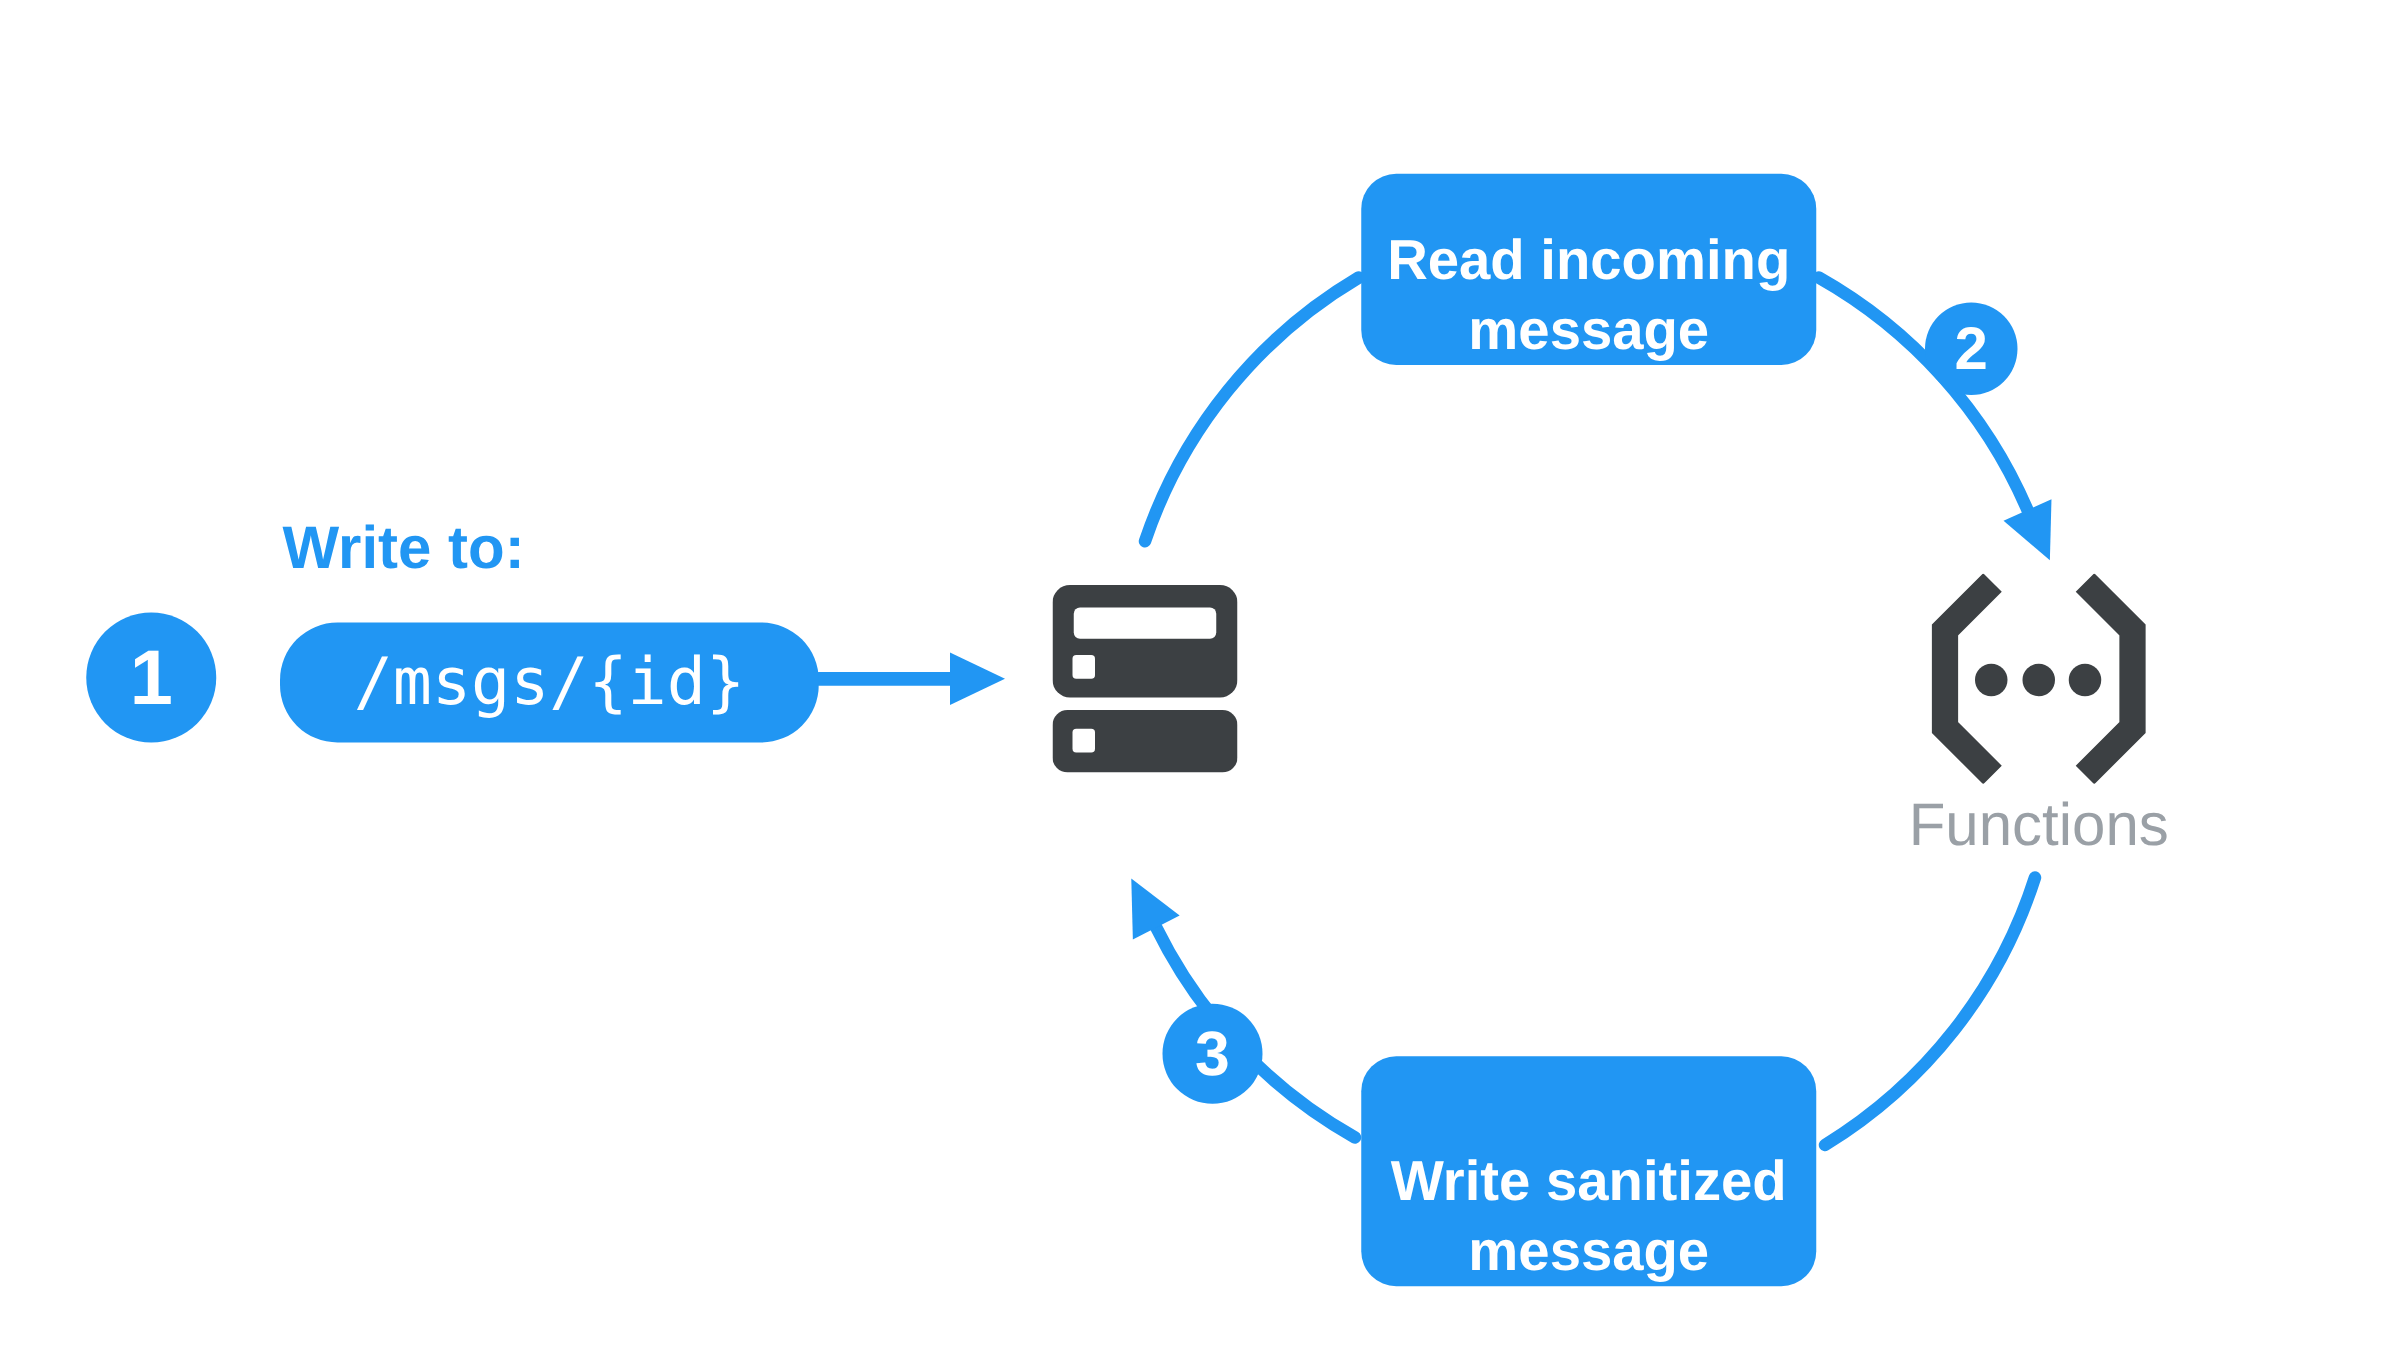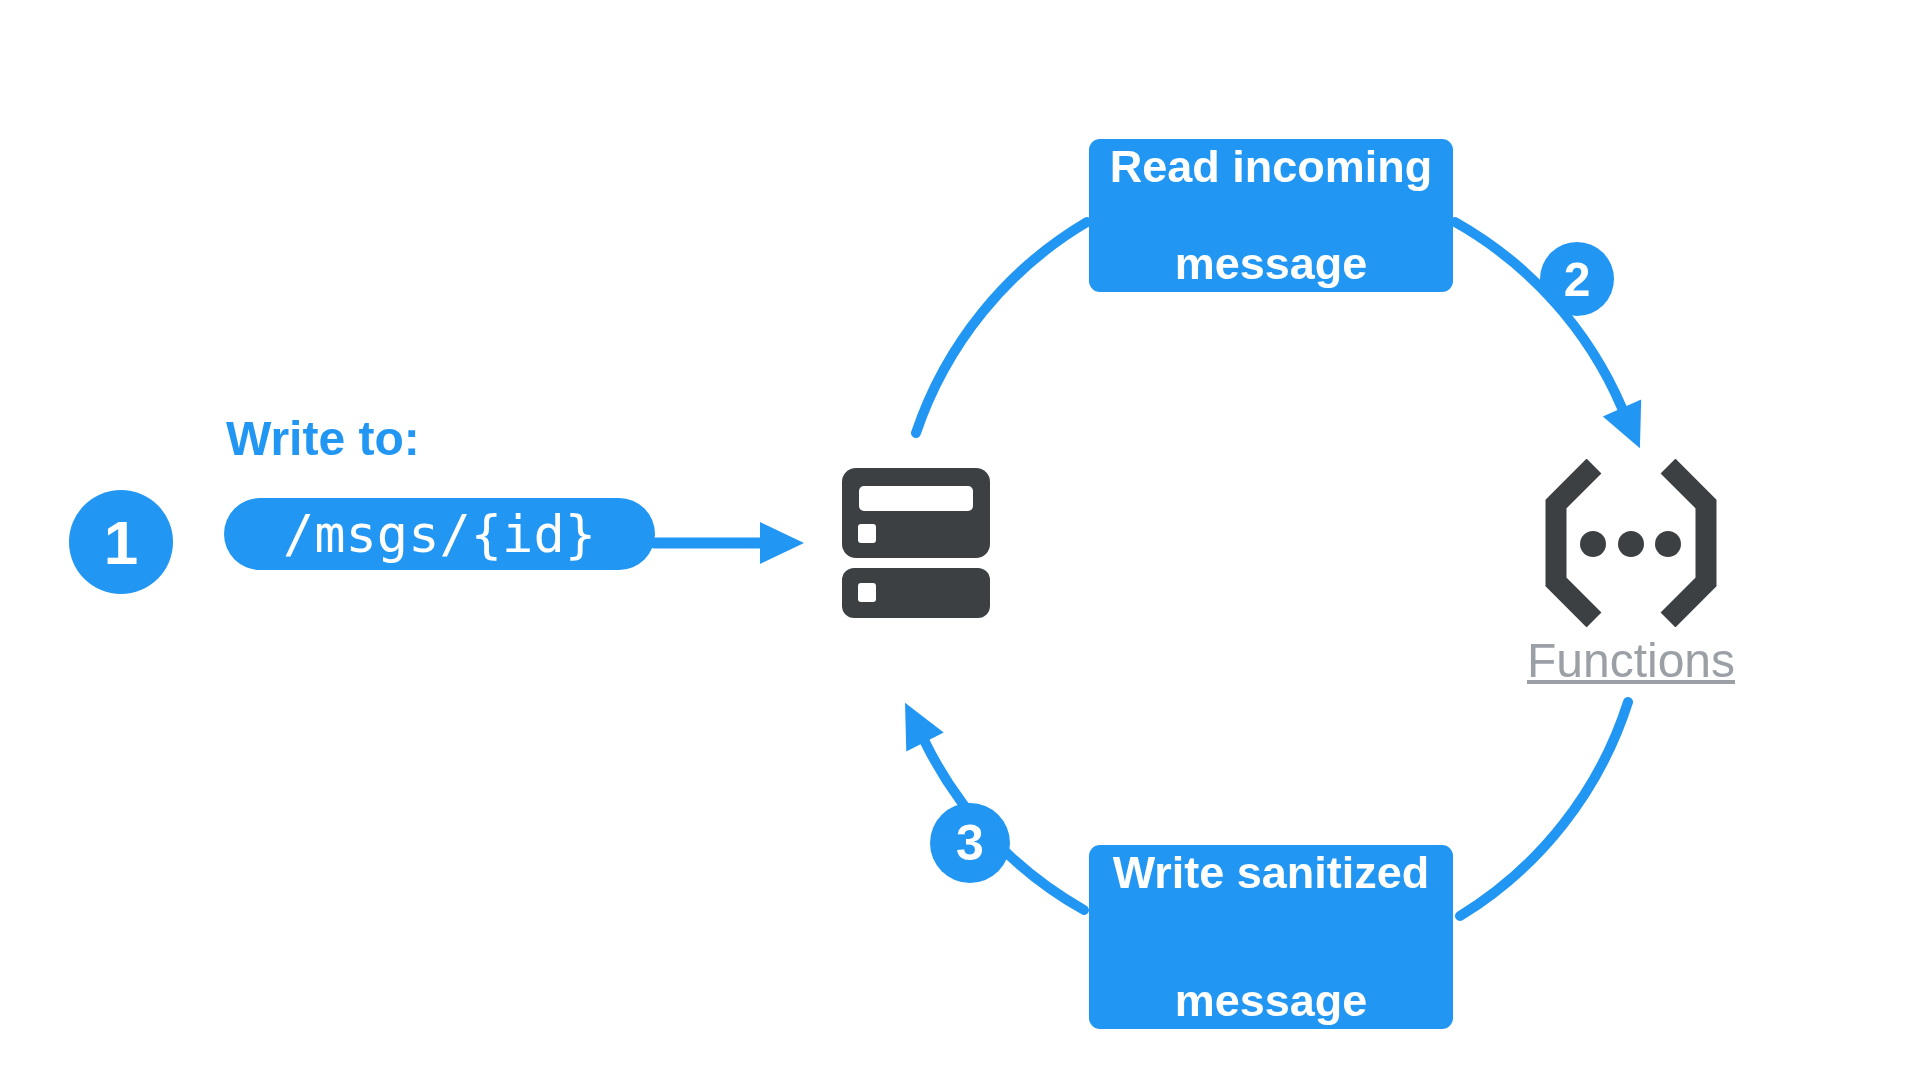--- a/index.html
+++ b/index.html
@@ -24,45 +24,45 @@
     display:flex;align-items:center;justify-content:center;font-weight:700;
   }
   .badge-1{left:69px;top:490px;width:104px;height:104px;font-size:62px;}
   .badge-2{left:1540px;top:242px;width:74px;height:74px;font-size:48px;}
   .badge-3{left:930px;top:803px;width:80px;height:80px;font-size:50px;}
 
   .write-to{
     left:198px;top:412px;font-size:48px;line-height:54px;font-weight:700;color:var(--blue);
   }
   .pill{
-    left:196px;top:498px;width:431px;height:72px;border-radius:46px;background:var(--blue);
+    left:196px;top:498px;width:431px;height:96px;border-radius:46px;background:var(--blue);
     display:flex;align-items:center;justify-content:center;
   }
   .pill .code{
     font-family:"DejaVu Sans Mono","Liberation Mono",monospace;
     font-size:52px;color:#ffffff;white-space:pre;
   }
 
   .flow-box{
-    position:absolute;background:var(--blue);border-radius:11px;color:#ffffff;
-    display:flex;flex-direction:column;align-items:center;justify-content:space-between;
+    position:absolute;background:var(--blue);border-radius:28px;color:#ffffff;
+    display:flex;flex-direction:column;align-items:center;justify-content:flex-end;
     font-weight:700;font-size:45px;line-height:56px;text-align:center;
   }
   .box-read{left:1089px;top:139px;width:364px;height:153px;}
   .box-write{left:1089px;top:845px;width:364px;height:184px;}
 
   .node-icon{position:absolute;}
   .db-icon{left:842px;top:468px;}
   .fn-icon{left:1541px;top:459px;}
   .node-label{
     position:absolute;color:var(--gray);font-size:48px;line-height:50px;
     text-align:center;width:280px;
   }
   .db-label{left:776px;top:634px;}
-  .fn-label{left:1491px;top:636px;text-decoration:underline;}
+  .fn-label{left:1491px;top:636px;}
 </style>
 </head>
 <body>
 
 <div class="canvas">
 
   <svg class="flow-layer" viewBox="0 0 1920 1080" aria-hidden="true">
 
     <path class="arrowline" d="M 655 543 L 760 543"></path>
     <path class="arrowhead" d="M 0 -21 L 44 0 L 0 21 Z" transform="translate(760,543)"></path>

